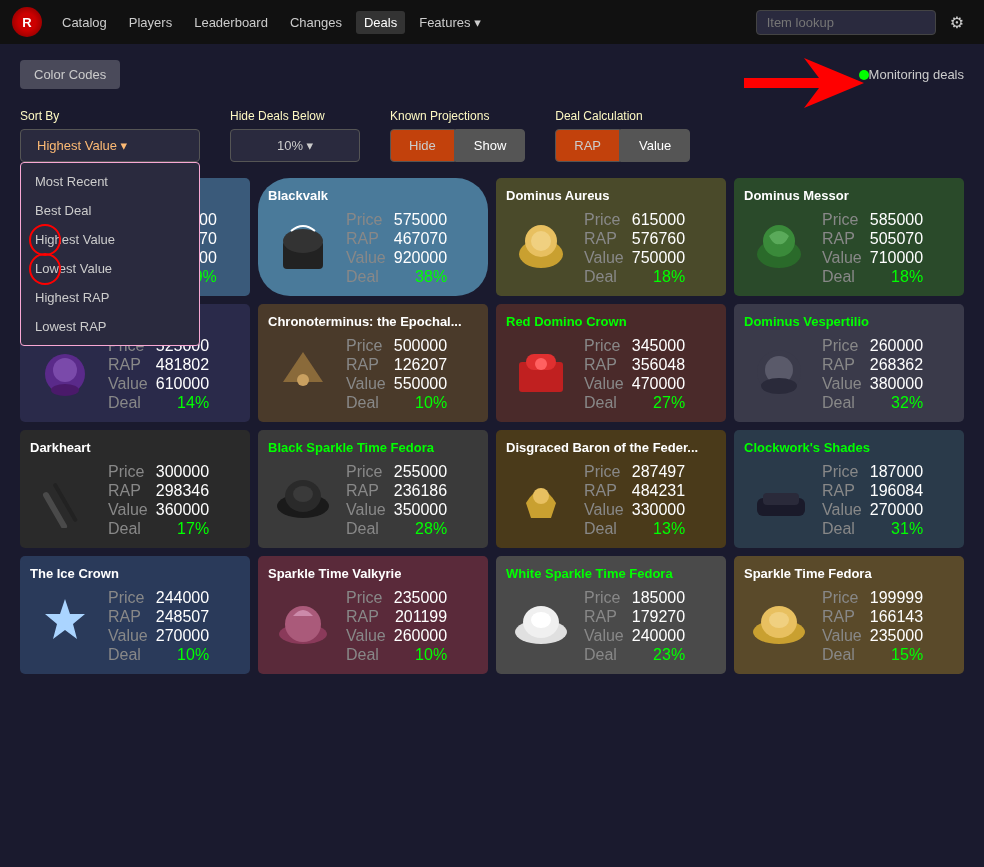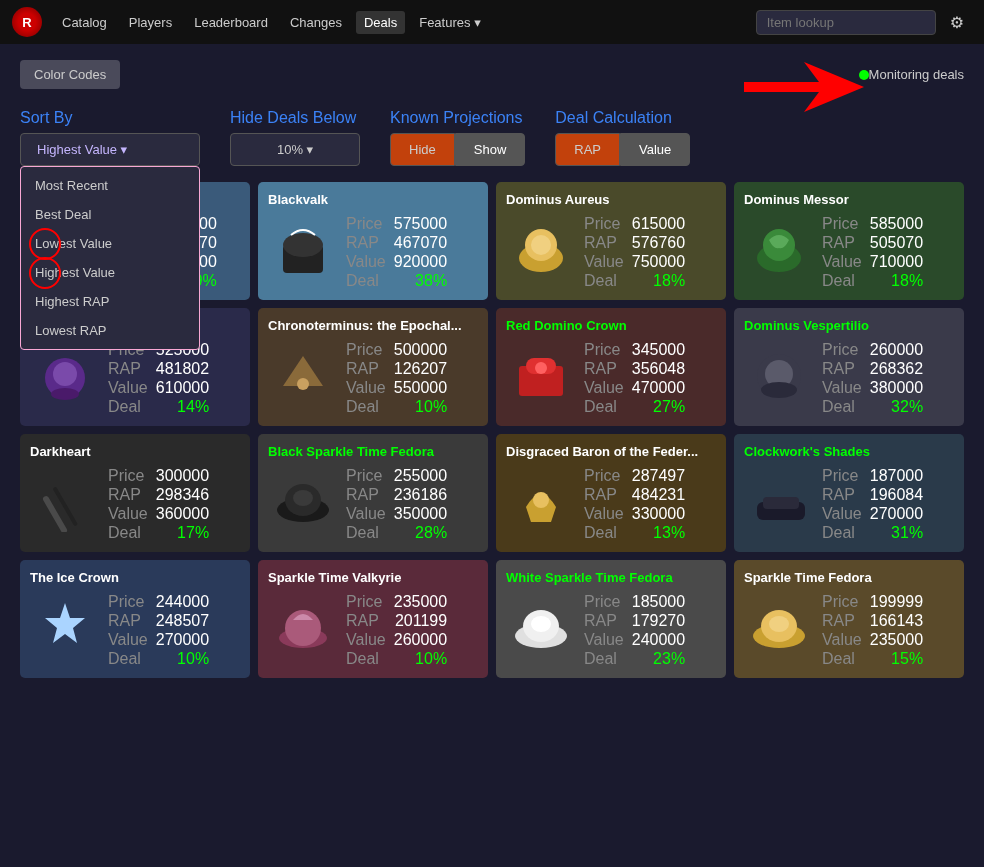--- a/index.html
+++ b/index.html
@@ -95,28 +95,28 @@
     
     .controls {
       display: flex;
       gap: 30px;
       align-items: flex-end;
       margin-bottom: 16px;
       flex-wrap: wrap;
     }
     .control-group label {
       display: block;
-      font-size: 16px;
-      color: #3b82f6;
+      font-size: 12px;
+      color: #fef9c3;
       margin-bottom: 6px;
     }
     .sort-by-btn {
       background: #2a2a3e;
       border: 1px solid #555;
-      color: #c4b5fd;
+      color: #fdba74;
       padding: 8px 16px;
       border-radius: 4px;
       cursor: pointer;
       font-size: 13px;
       min-width: 180px;
       text-align: left;
     }
     .hide-deals-btn {
       background: #2a2a3e;
       border: 1px solid #555;
@@ -259,22 +259,22 @@
 
   <div class="controls">
     <div class="control-group">
       <label>Sort By</label>
       <div class="dropdown-container">
         <button class="sort-by-btn">Highest Value ▾</button>
         
         <div class="dropdown-menu">
           <div class="dropdown-item">Most Recent</div>
           <div class="dropdown-item">Best Deal</div>
+          <div class="dropdown-item highlighted">Highest Value</div>
           <div class="dropdown-item highlighted">Lowest Value</div>
-          <div class="dropdown-item highlighted">Highest Value</div>
           <div class="dropdown-item">Highest RAP</div>
           <div class="dropdown-item">Lowest RAP</div>
         </div>
       </div>
     </div>
 
     <div class="control-group">
       <label>Hide Deals Below</label>
       <button class="hide-deals-btn">10% ▾</button>
     </div>
@@ -320,21 +320,21 @@
         <span class="stat-value">900000</span>
         <span class="stat-label">RAP</span>
         <span class="stat-value">722370</span>
         <span class="stat-label">Value</span>
         <span class="stat-value">1100000</span>
         <span class="stat-label">Deal</span>
         <span class="stat-value deal">19%</span>
       </div>
     </div>
   </div>
-      <div class="deal-card" style="background: rgb(74, 122, 154);">
+      <div class="deal-card" style="background: rgb(74, 122, 154); border-radius: 32px;">
     <div class="card-title">Blackvalk</div>
     <div class="card-body">
       <div class="card-img">
             <svg width="60" height="60">
               <rect x="10" y="25" width="40" height="28" fill="#222" rx="4"></rect>
               <ellipse cx="30" cy="25" rx="20" ry="12" fill="#333"></ellipse>
               <path d="M18,15 Q30,5 42,15" stroke="#fff" stroke-width="2" fill="none"></path>
             </svg>
           </div>
       <div class="card-stats">

